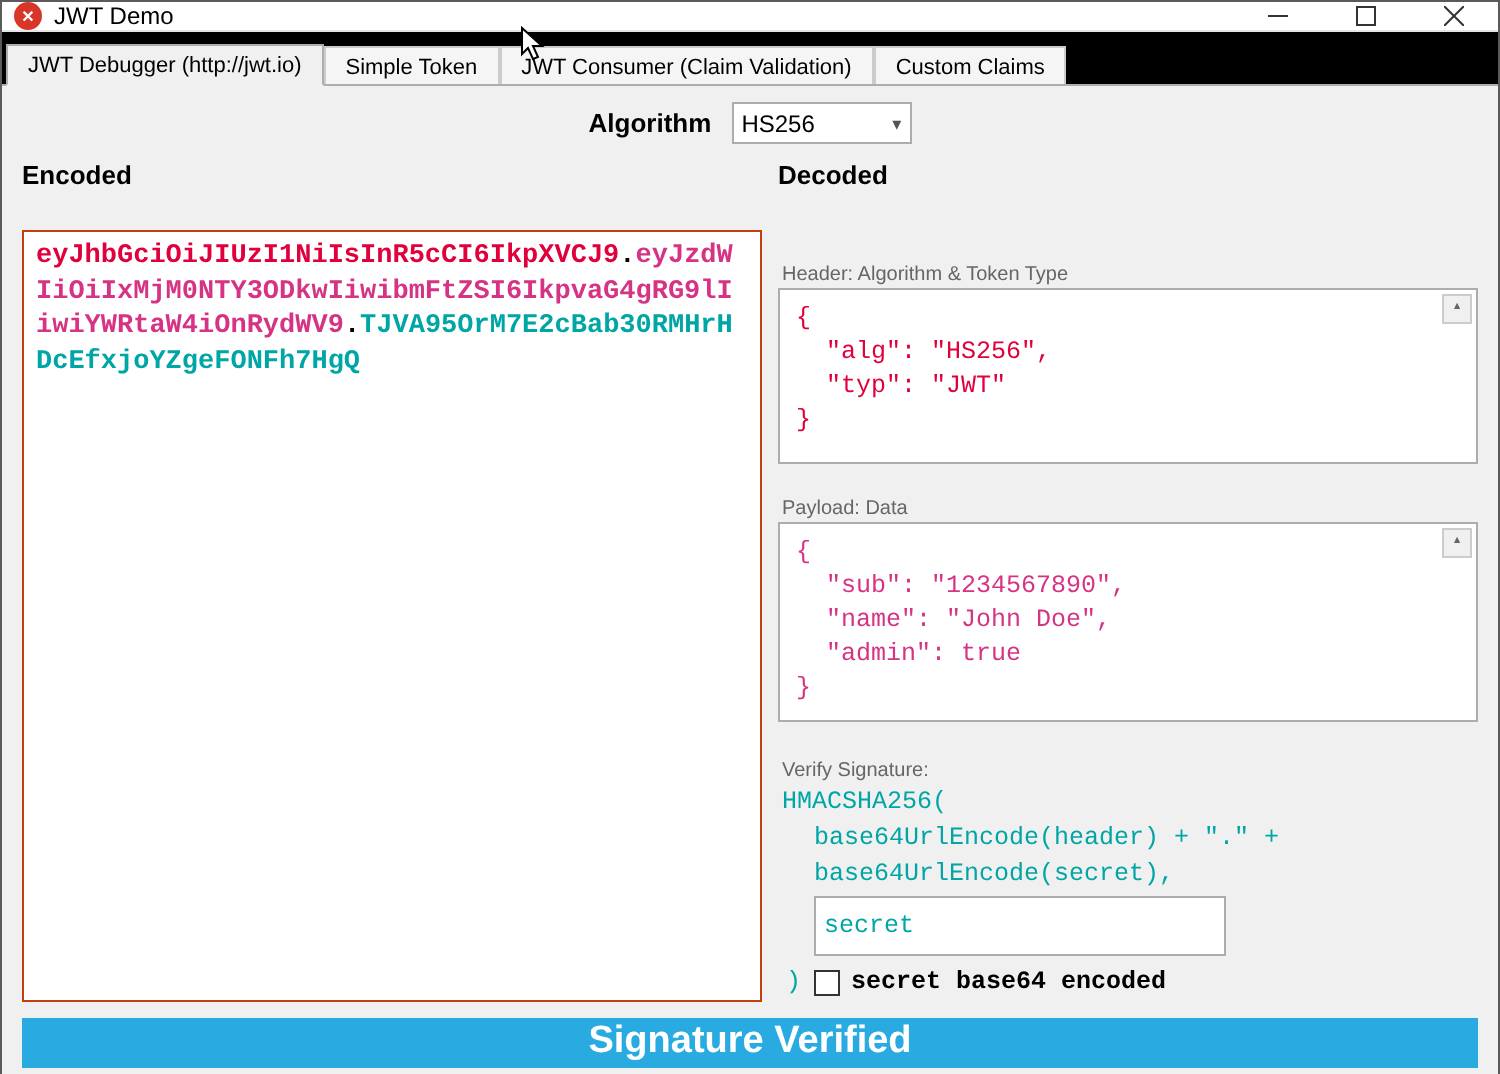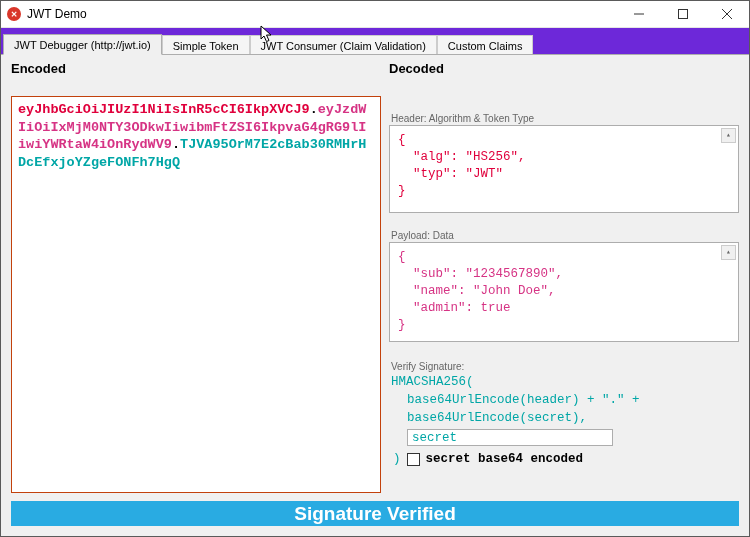--- a/index.html
+++ b/index.html
@@ -62,21 +62,21 @@
     .win-btn svg {
       stroke: #333;
       stroke-width: 1;
       fill: none;
     }
     .tabs {
       display: flex;
       align-items: flex-end;
       height: 26px;
       padding-left: 2px;
-      background: #6d28d9;
+      background: #000000;
       position: relative;
     }
     .tab {
       padding: 4px 10px 3px 10px;
       font-size: 11px;
       color: #000;
       border: 1px solid #adadad;
       border-bottom: none;
       background: #f0f0f0;
       margin-right: 0;
@@ -220,21 +220,21 @@
     .sig-block .lvl1 { padding-left: 16px; display: block; }
     .secret-row {
       display: flex;
       align-items: center;
       gap: 6px;
       padding-left: 16px;
       margin-top: 2px;
     }
     .secret-input {
       width: 206px;
-      height: 17px;
+      height: 30px;
       border: 1px solid #adadad;
       padding: 0 4px;
       font-family: Consolas, "Courier New", monospace;
       font-size: 12.5px;
       color: #00a6a6;
       background: #fff;
     }
     .closing-row {
       display: flex;
       align-items: center;
@@ -303,20 +303,27 @@
     <div class="tab inactive">Simple Token</div>
     <div class="tab inactive">JWT Consumer (Claim Validation)</div>
     <div class="tab inactive">Custom Claims</div>
     <svg class="cursor" width="14" height="20" viewBox="0 0 14 20">
       <path d="M1 1 L1 14 L4 11 L6.5 16.5 L9 15.5 L6.5 10 L11 10 Z" fill="#fff" stroke="#000" stroke-width="1"></path>
     </svg>
   </div>
 
   <div class="tab-content">
 
+    <div class="algo-row">
+      <label>Algorithm</label>
+      <div class="algo-select">
+        <span>HS256</span>
+        <span class="chev">▾</span>
+      </div>
+    </div>
 
     <div class="columns">
 
       <div class="col-left">
         <div class="col-head">Encoded</div>
         <div class="encoded-box"><span class="tok-header">eyJhbGciOiJIUzI1NiIsInR5cCI6IkpXVCJ9</span><span class="tok-dot">.</span><span class="tok-payload">eyJzdWIiOiIxMjM0NTY3ODkwIiwibmFtZSI6IkpvaG4gRG9lIiwiYWRtaW4iOnRydWV9</span><span class="tok-dot">.</span><span class="tok-sig">TJVA95OrM7E2cBab30RMHrHDcEfxjoYZgeFONFh7HgQ</span></div>
       </div>
 
       <div class="col-right">
         <div class="col-head">Decoded</div>

